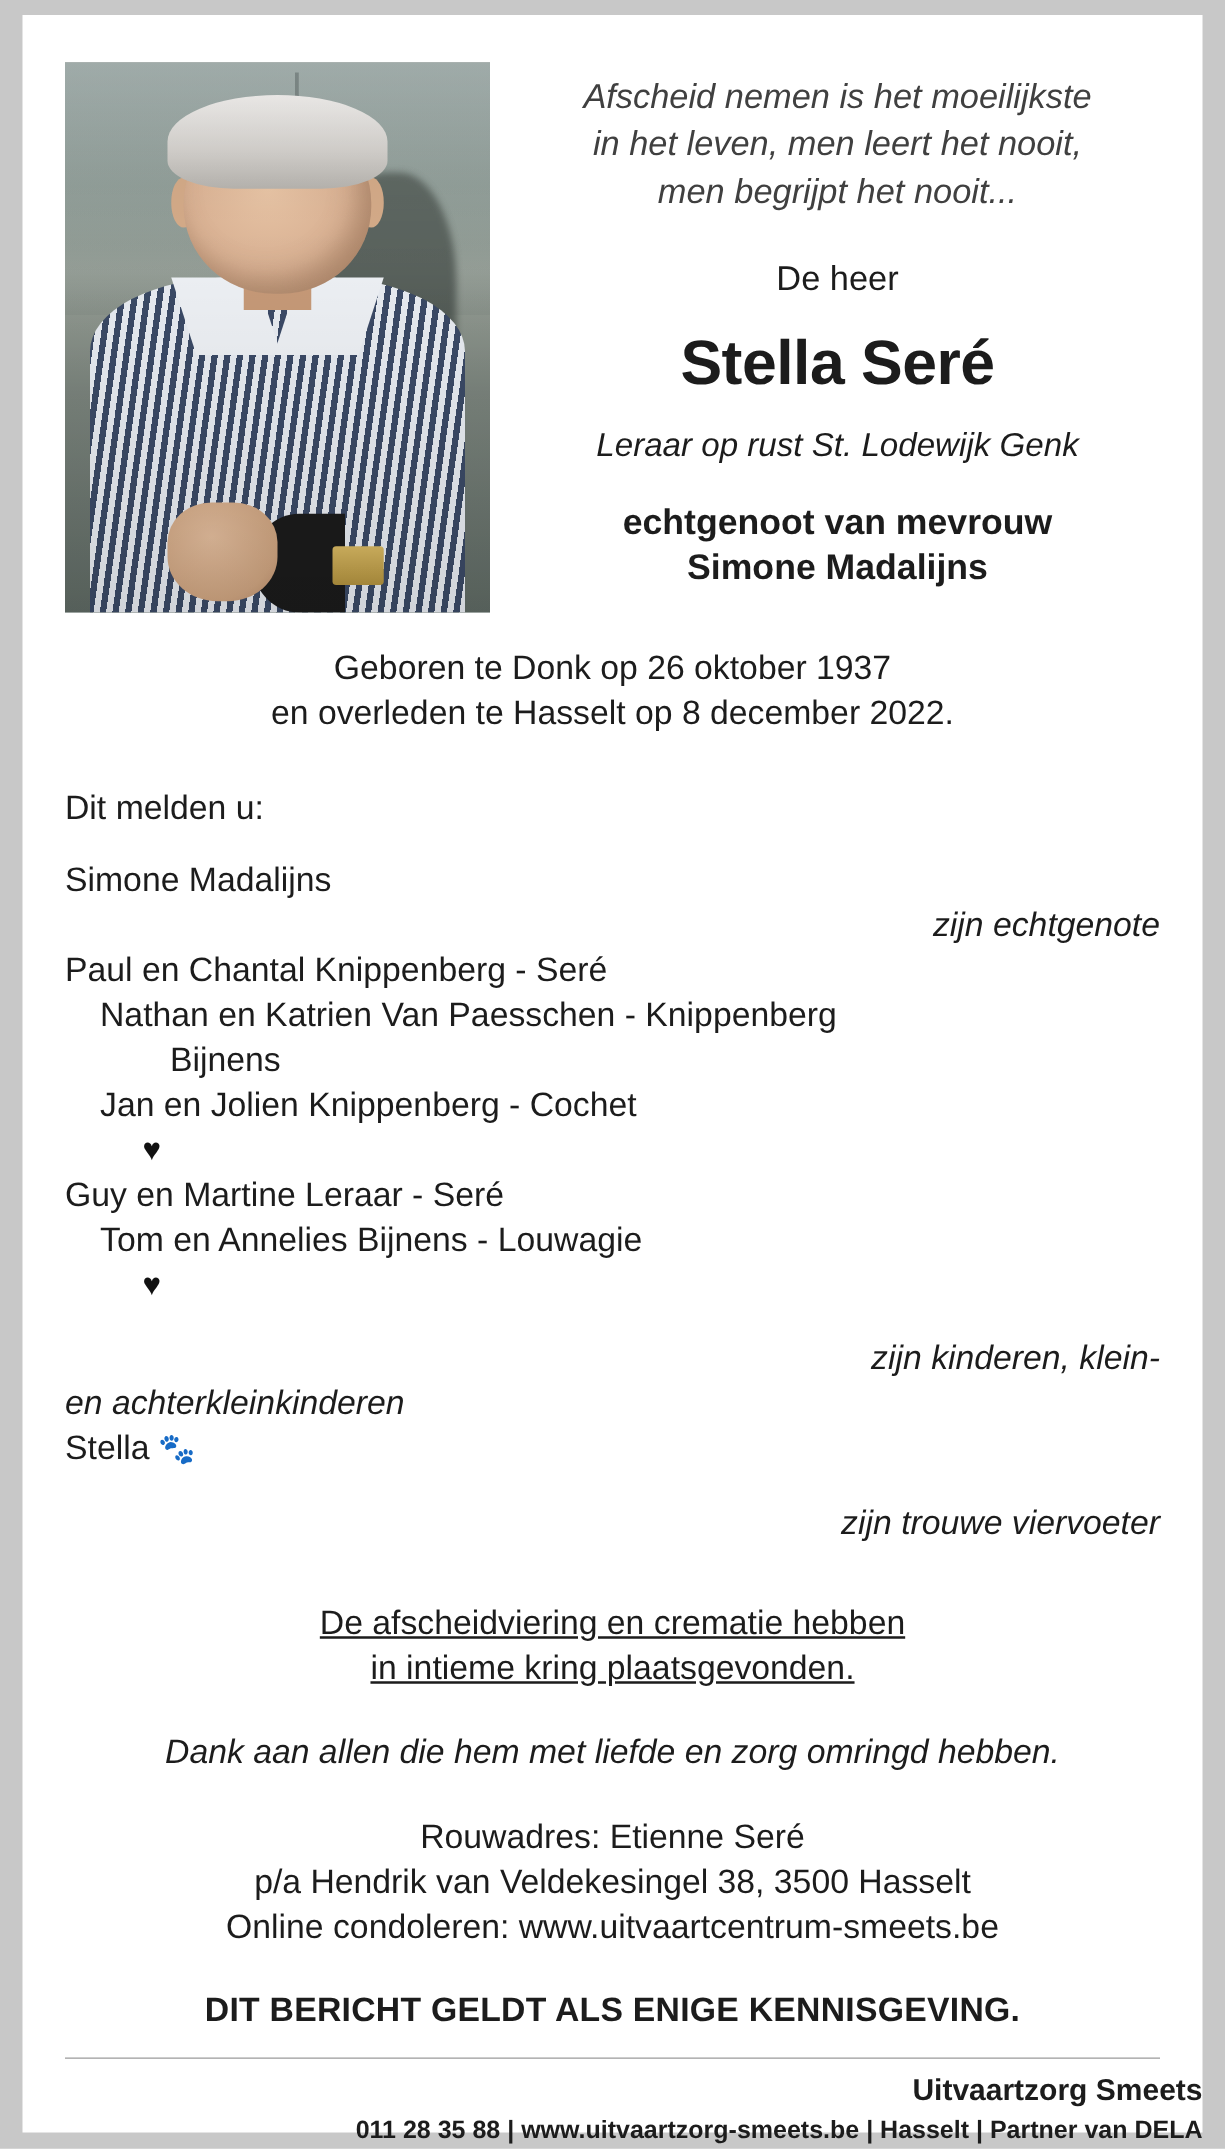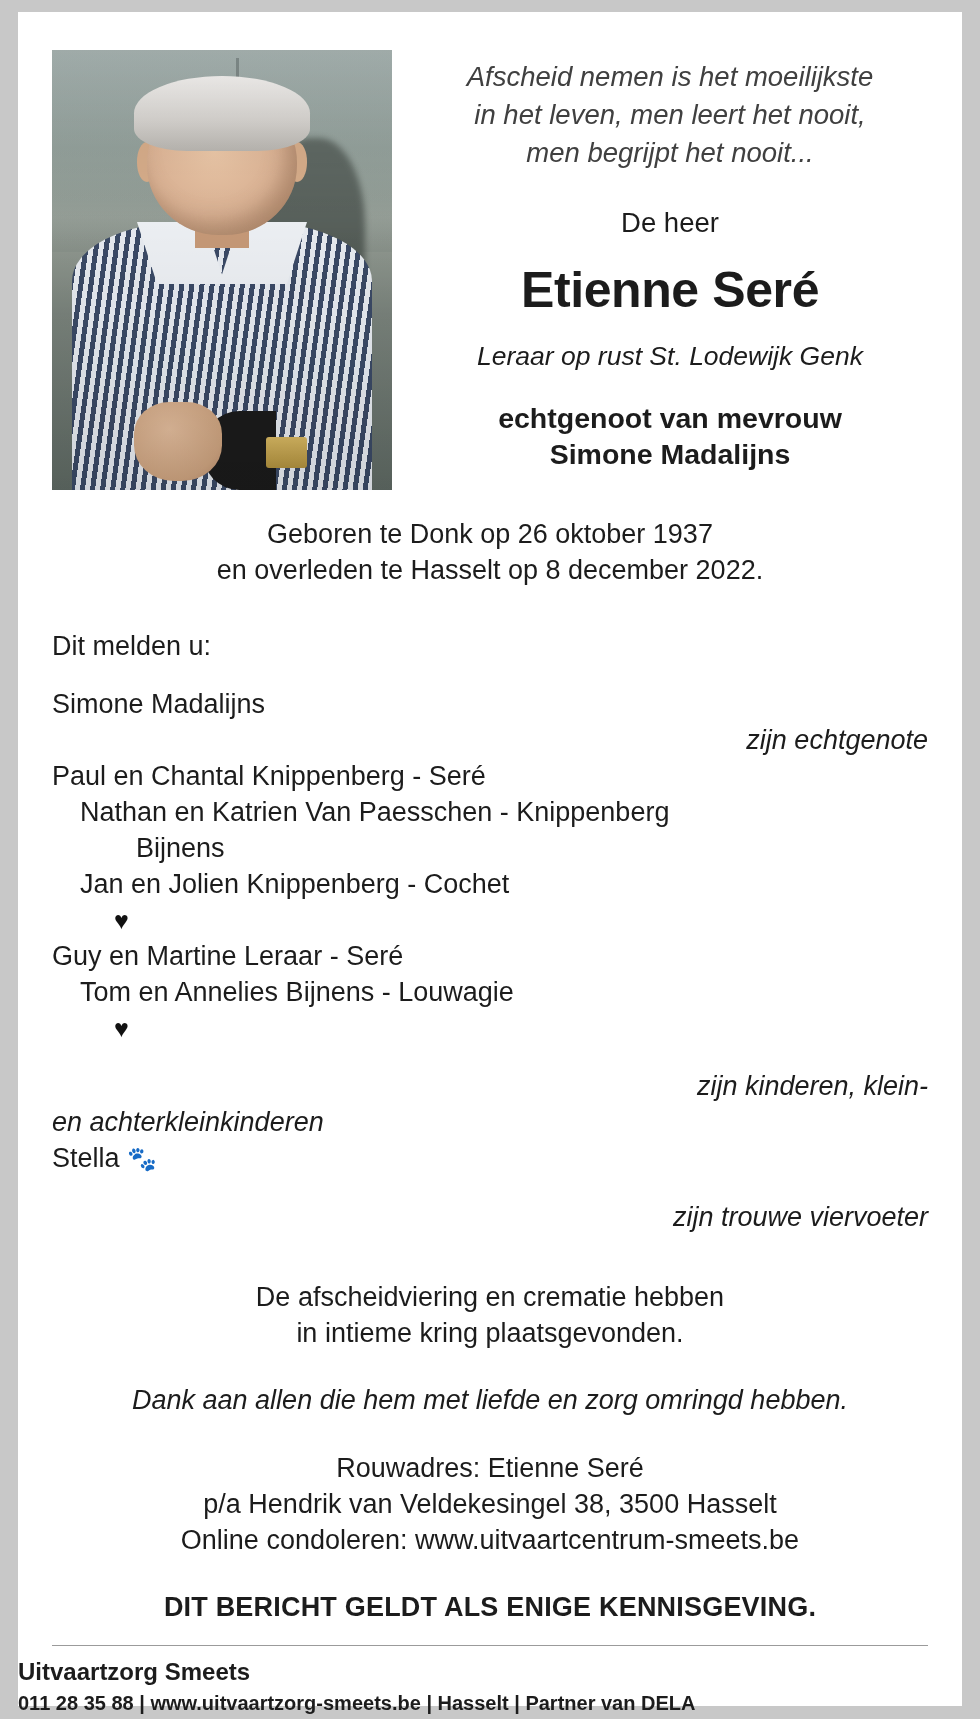--- a/index.html
+++ b/index.html
@@ -199,20 +199,21 @@
   .indent2 { padding-left: 84px; }
   .heart { color: #111; font-size: 25px; padding-left: 62px; }
   .paw { font-size: 24px; }
 
   .closing {
     padding: 0 34px;
     margin-top: 44px;
     text-align: center;
     font-size: 27px;
     line-height: 36px;
+    text-decoration: underline;
   }
   .thanks {
     padding: 0 34px;
     margin-top: 34px;
     text-align: center;
     font-style: italic;
     font-size: 27px;
   }
   .address {
     padding: 0 34px;
@@ -226,21 +227,21 @@
     text-align: center;
     font-size: 27px;
     font-weight: bold;
     letter-spacing: 0.2px;
   }
   .rule {
     margin: 22px 34px 0 34px;
     border-top: 1px solid #9b9b9b;
   }
   .footer {
-    text-align: left;
+    text-align: right;
     margin-top: 12px;
   }
   .footer-name {
     font-size: 24px;
     font-weight: bold;
   }
   .footer-line {
     font-size: 20px;
     font-weight: bold;
     margin-top: 6px;
@@ -271,21 +272,21 @@
       <div class="photo-shade"></div>
     </div>
 
     <div class="header-text">
       <div class="poem">
         <div>Afscheid nemen is het moeilijkste</div>
         <div>in het leven, men leert het nooit,</div>
         <div>men begrijpt het nooit...</div>
       </div>
       <div class="deheer">De heer</div>
-      <div class="name">Etienne Seré</div>
+      <div class="name">Stella Seré</div>
       <div class="role">Leraar op rust St. Lodewijk Genk</div>
       <div class="spouse">
         <div>echtgenoot van mevrouw</div>
         <div>Simone Madalijns</div>
       </div>
     </div>
   </div>
 
   <div class="born">
     <div>Geboren te Donk op 26 oktober 1937</div>

